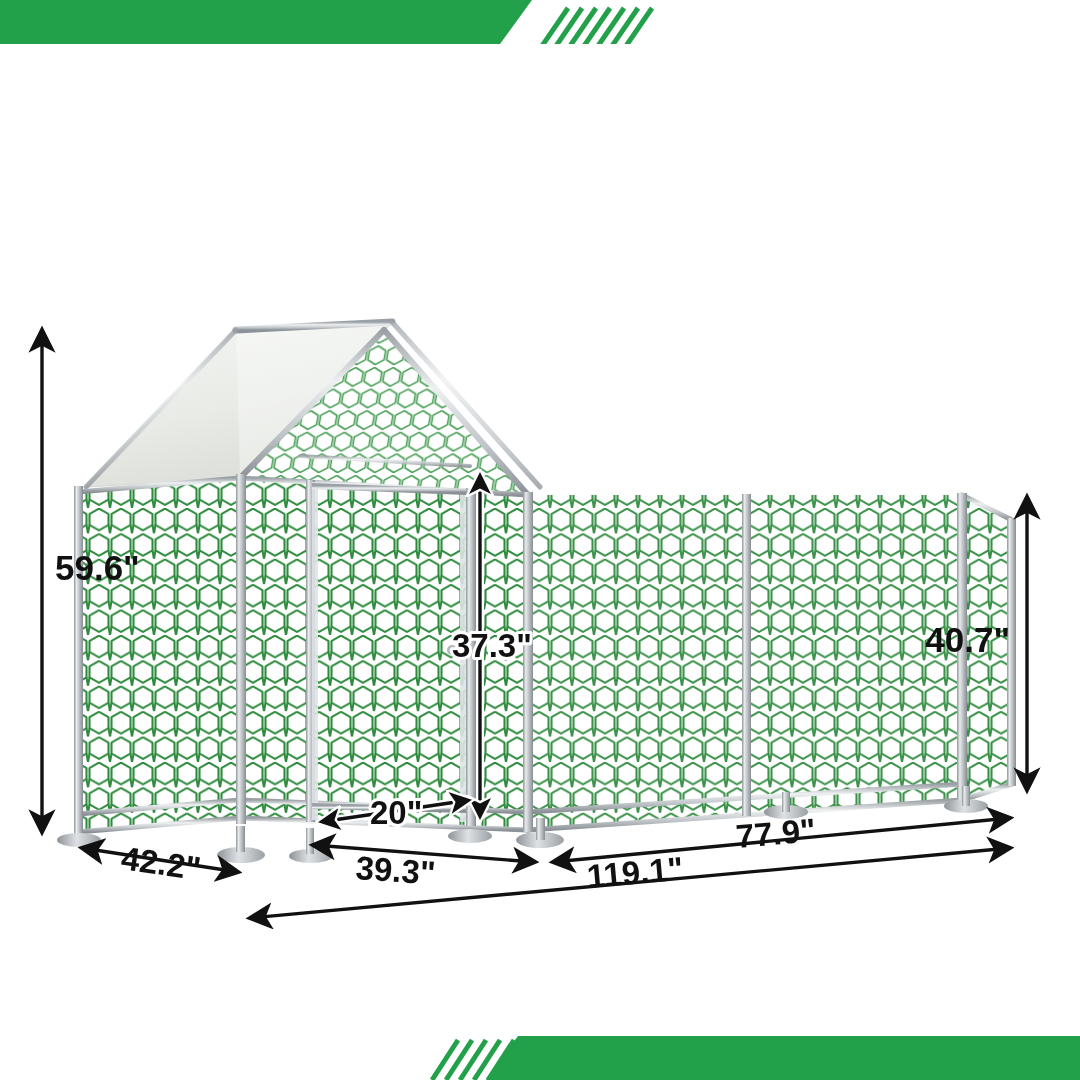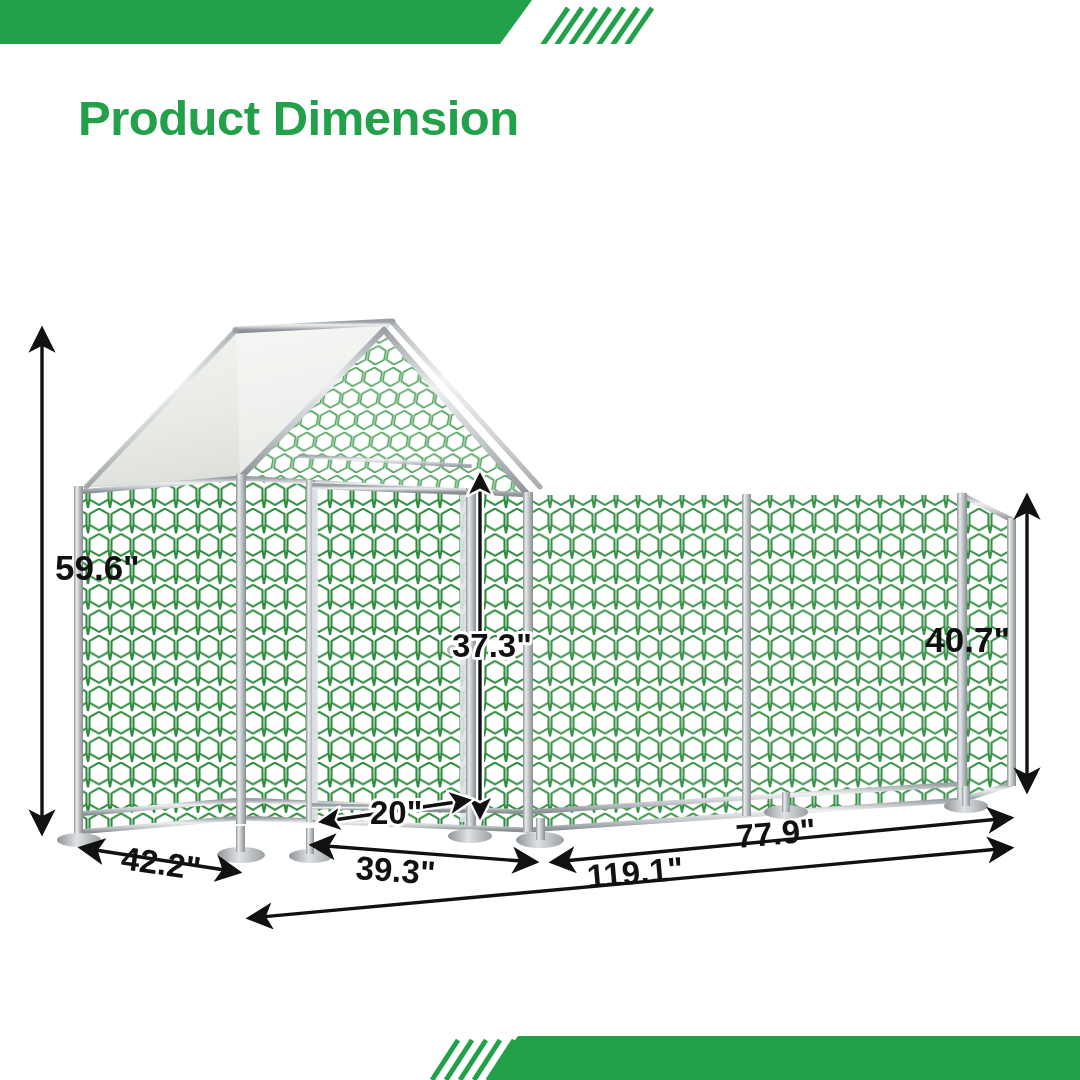--- a/index.html
+++ b/index.html
@@ -79,21 +79,20 @@
           <line x1="460" y1="1080" x2="486" y2="1040"></line>
           <line x1="474" y1="1080" x2="500" y2="1040"></line>
           <line x1="488" y1="1080" x2="514" y2="1040"></line>
           <line x1="502" y1="1080" x2="528" y2="1040"></line>
           <line x1="516" y1="1080" x2="542" y2="1040"></line>
         </g>
       </g>
     </g>
   </svg>
 
-  <div class="title">Product Dimension</div>
 
   <svg class="art-svg" viewBox="0 0 1080 1080">
     <defs>
 
       <pattern id="mesh" width="22" height="25.4" patternUnits="userSpaceOnUse">
         <rect width="22" height="25.4" fill="#ffffff"></rect>
         <g fill="none" stroke="#2e8b3d" stroke-width="2.1" stroke-linejoin="round">
           <path d="M11 0.6 L20.5 6.0 L20.5 17.0 L11 22.4 L1.5 17.0 L1.5 6.0 Z"></path>
           <path d="M0 25.4 L1.5 17.0"></path>
           <path d="M22 25.4 L20.5 17.0"></path>

